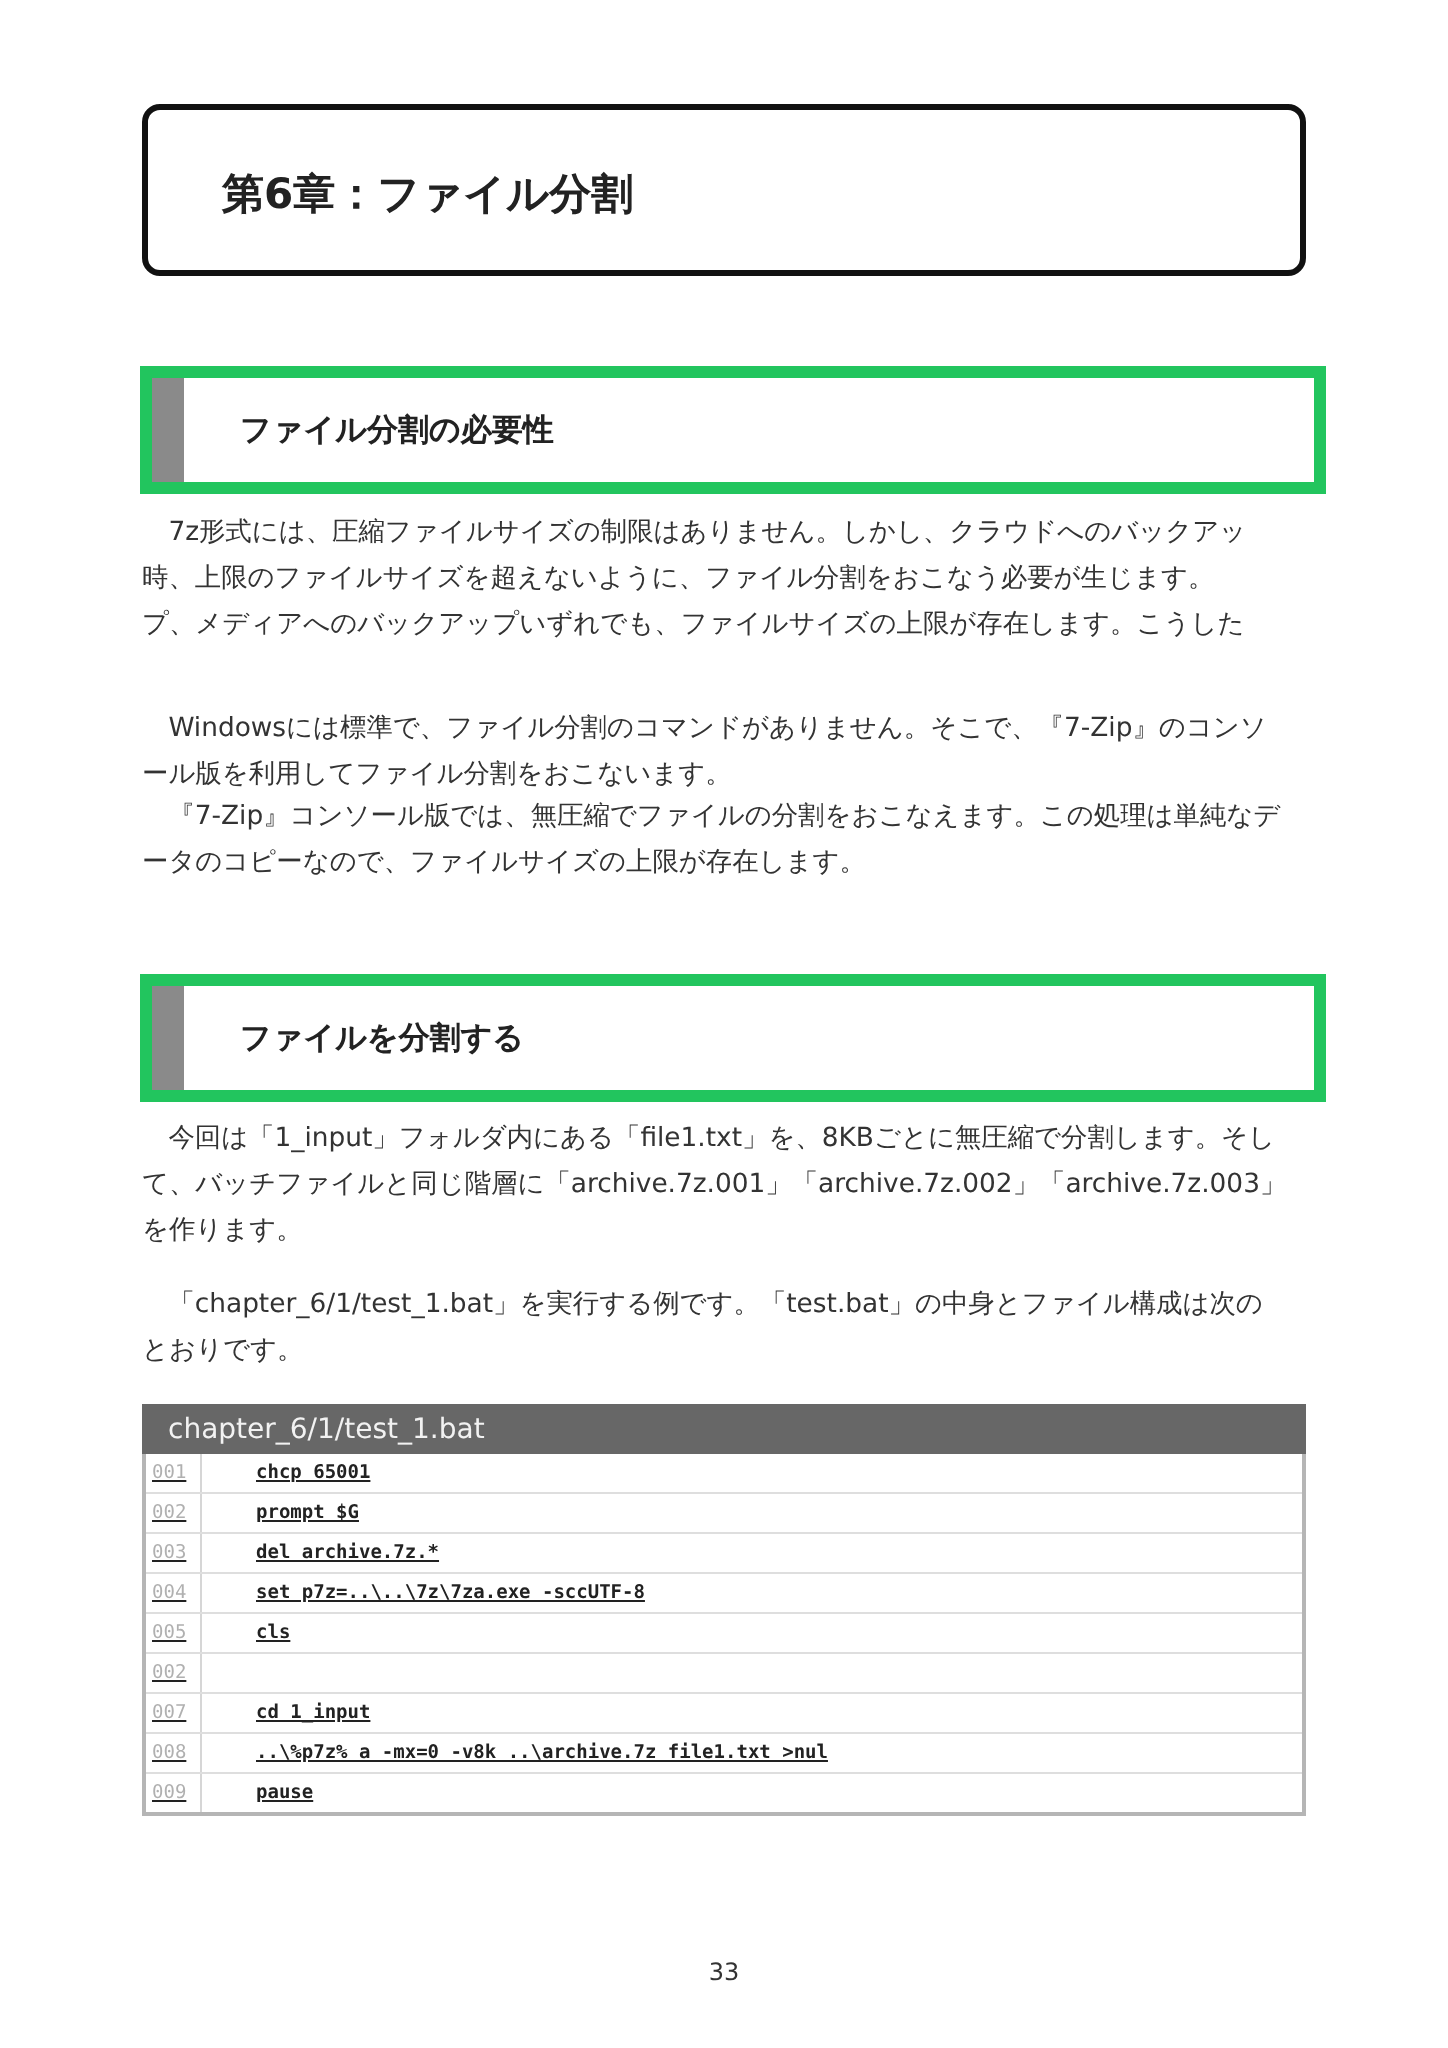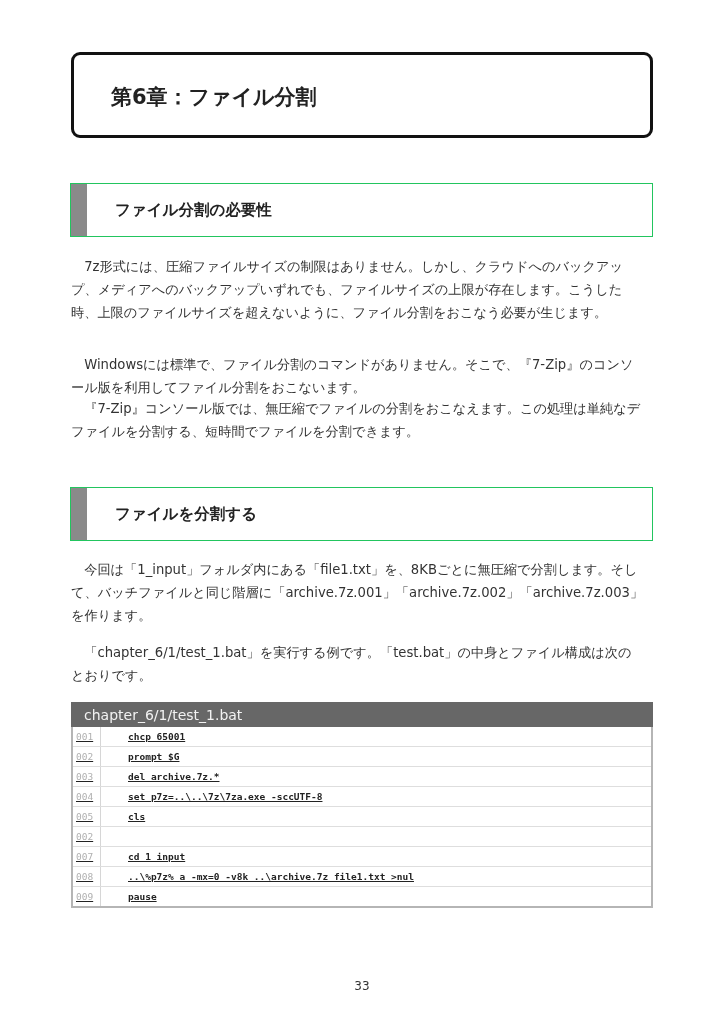--- a/index.html
+++ b/index.html
@@ -11,21 +11,21 @@
   .chapter-box {
     position: absolute; left: 71px; top: 52px; width: 576px; height: 80px;
     border: 3px solid #111; border-radius: 9px; background: #fff;
   }
   .chapter-title {
     position: absolute; left: 37px; top: 28px; font-size: 21px; font-weight: bold;
     color: #222; letter-spacing: 0px; white-space: nowrap;
   }
   .section-box {
     position: absolute; left: 70px; width: 581px; height: 52px;
-    border: 1px solid #22c55e; background: #fff;
+    border: 6px solid #22c55e; background: #fff;
   }
   .section-bar { position: absolute; left: 0; top: 0; width: 16px; height: 100%; background: #8a8a8a; }
   .section-title {
     position: absolute; left: 44px; top: 16px; font-size: 15.5px; font-weight: bold; color: #222;
     white-space: nowrap;
   }
   .para {
     position: absolute; left: 71px; width: 582px; font-size: 13.2px; line-height: 23px;
     color: #333; margin: 0;
   }
@@ -62,32 +62,32 @@
   <div class="chapter-title">第6章：ファイル分割</div>
 </div>
 
 <div class="section-box" style="top:183px;">
   <div class="section-bar"></div>
   <div class="section-title">ファイル分割の必要性</div>
 </div>
 
 <p class="para" style="top:255px;">
   <span class="line">　7z形式には、圧縮ファイルサイズの制限はありません。しかし、クラウドへのバックアッ</span>
+  <span class="line">時、上限のファイルサイズを超えないように、ファイル分割をおこなう必要が生じます。</span>
   <span class="line">プ、メディアへのバックアップいずれでも、ファイルサイズの上限が存在します。こうした</span>
-  <span class="line">時、上限のファイルサイズを超えないように、ファイル分割をおこなう必要が生じます。</span>
 </p>
 
 <p class="para" style="top:338px;margin-top:15px;">
   <span class="line">　Windowsには標準で、ファイル分割のコマンドがありません。そこで、『7-Zip』のコンソ</span>
   <span class="line">ール版を利用してファイル分割をおこないます。</span>
 </p>
 
 <p class="para" style="top:397px;">
   <span class="line">　『7-Zip』コンソール版では、無圧縮でファイルの分割をおこなえます。この処理は単純なデ</span>
-  <span class="line">ファイルを分割する、短時間でファイルを分割できます。</span>
+  <span class="line">ータのコピーなので、ファイルサイズの上限が存在します。</span>
 </p>
 
 <div class="section-box" style="top:487px;">
   <div class="section-bar"></div>
   <div class="section-title">ファイルを分割する</div>
 </div>
 
 <p class="para" style="top:558px;">
   <span class="line">　今回は「1_input」フォルダ内にある「file1.txt」を、8KBごとに無圧縮で分割します。そし</span>
   <span class="line">て、バッチファイルと同じ階層に「archive.7z.001」「archive.7z.002」「archive.7z.003」</span>

